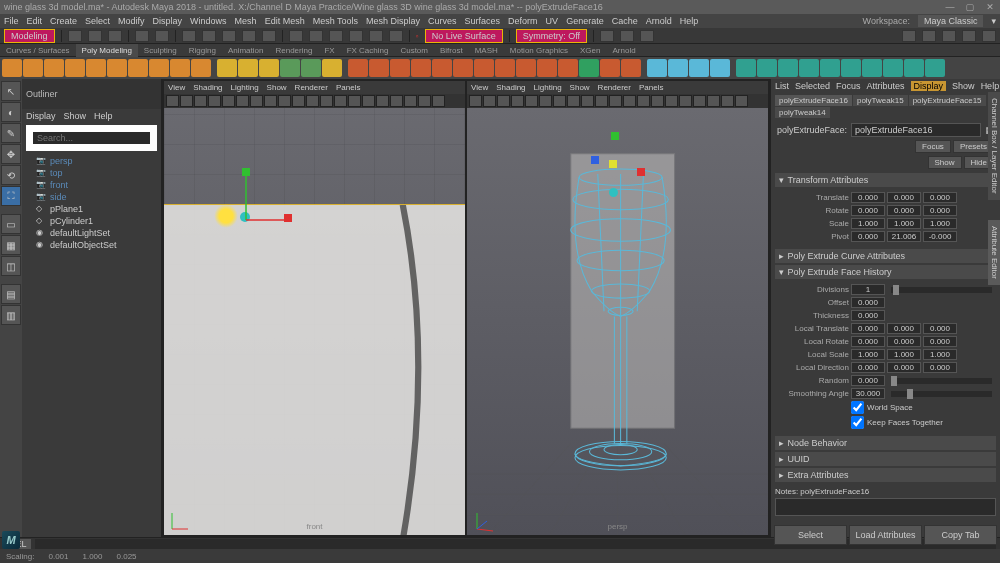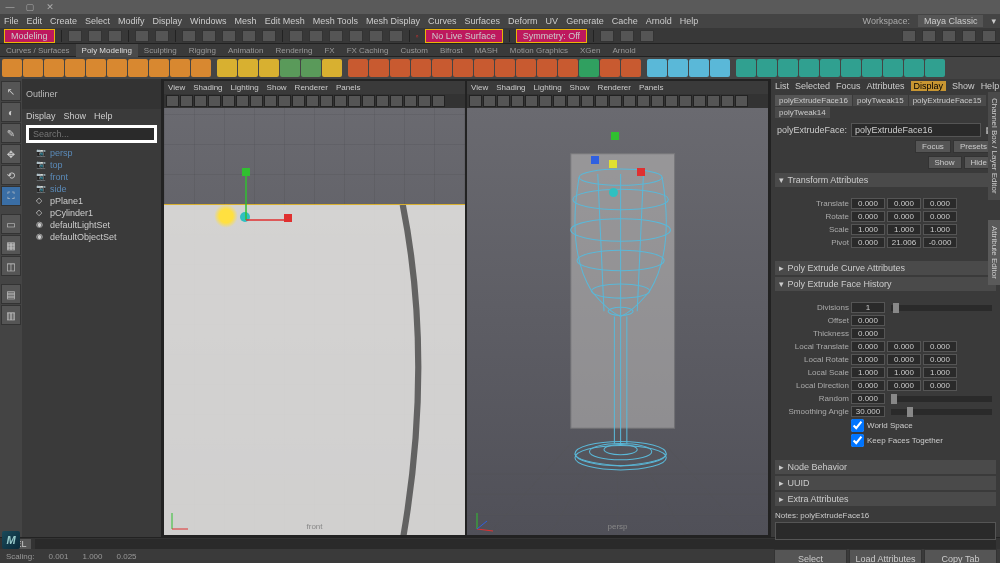--- a/index.html
+++ b/index.html
@@ -40,21 +40,21 @@
 .lefttools { width: 22px; background: #444; display: flex; flex-direction: column; gap: 1px; padding: 2px 1px; }
 .lefttools .tb { width: 20px; height: 20px; background: #555; border: 1px solid #333; display: flex; align-items: center; justify-content: center; cursor: pointer; }
 .lefttools .tb.active { background: #3a6ea5; }
 .lefttools .gap { height: 6px; }
 
 
 .outliner { width: 140px; background: #3a3a3a; display: flex; flex-direction: column; border-right: 1px solid #222; }
 .outliner .hdr { background: #333; padding: 10px 4px; font-size: 9px; color: #bbb; }
 .outliner .menu { display: flex; gap: 8px; padding: 2px 4px; font-size: 9px; }
 .outliner .search { margin: 2px 4px; }
-.outliner .search input { width: 100%; background: #2a2a2a; border: 3px solid #ffffff; color: #ccc; font-size: 9px; padding: 1px 4px; }
+.outliner .search input { width: 100%; background: #2a2a2a; border: 7px solid #ffffff; color: #ccc; font-size: 9px; padding: 1px 4px; }
 .outliner .tree { flex: 1; padding: 2px 4px; font-size: 9px; }
 .outliner .tree .node { padding: 1px 0 1px 10px; cursor: pointer; display: flex; align-items: center; gap: 4px; }
 .outliner .tree .node .nicon { width: 10px; height: 10px; display: inline-block; }
 
 
 .viewports { flex: 1; display: flex; gap: 2px; background: #222; padding: 2px; }
 .vp { flex: 1; background: #4a4a4a; display: flex; flex-direction: column; position: relative; }
 .vp .vpmenu { height: 13px; background: #3a3a3a; display: flex; align-items: center; gap: 8px; padding: 0 4px; font-size: 8px; }
 .vp .vptoolbar { height: 14px; background: #333; display: flex; align-items: center; gap: 1px; padding: 0 2px; }
 .vp .vptoolbar .vb { width: 13px; height: 12px; background: #555; border: 1px solid #222; }
@@ -76,21 +76,21 @@
 .attrpanel .topmenu { display: flex; gap: 6px; padding: 2px 4px; }
 .attrpanel .topmenu span { cursor: pointer; }
 .attrpanel .topmenu .hl { background: #c89632; color: #000; padding: 0 3px; }
 .attrpanel .tabs { display: flex; padding: 2px 4px; gap: 1px; flex-wrap: wrap; }
 .attrpanel .tabs span { background: #4a4a4a; padding: 1px 4px; font-size: 8px; cursor: pointer; }
 .attrpanel .tabs span.active { background: #555; }
 .attrpanel .noderow { display: flex; align-items: center; gap: 4px; padding: 3px 6px; }
 .attrpanel .noderow input { flex: 1; background: #2a2a2a; border: 1px solid #555; color: #ccc; font-size: 9px; padding: 1px 3px; }
 .attrpanel .section { margin: 1px 4px; }
 .attrpanel .section .sechdr { background: #4a4a4a; padding: 2px 4px; display: flex; align-items: center; gap: 4px; cursor: pointer; font-size: 9px; }
-.attrpanel .section .secbody { padding: 10px 4px; }
+.attrpanel .section .secbody { padding: 4px 4px; }
 .attrpanel .row { display: flex; align-items: center; gap: 2px; padding: 1px 0; }
 .attrpanel .row .lbl { width: 70px; text-align: right; font-size: 8px; color: #aaa; }
 .attrpanel .row input[type=text] { width: 34px; background: #2a2a2a; border: 1px solid #555; color: #ccc; font-size: 8px; padding: 0 2px; text-align: center; }
 .attrpanel .row select { background: #2a2a2a; border: 1px solid #555; color: #ccc; font-size: 8px; }
 .attrpanel .row .slider { flex: 1; height: 6px; background: #2a2a2a; position: relative; margin-left: 4px; }
 .attrpanel .row .slider .thumb { position: absolute; width: 6px; height: 10px; background: #888; top: -2px; }
 .attrpanel .row label { font-size: 8px; display: flex; align-items: center; gap: 3px; }
 .attrpanel .notes { margin-top: auto; padding: 4px; }
 .attrpanel .notes textarea { width: 100%; height: 18px; background: #2a2a2a; border: 1px solid #555; color: #ccc; font-size: 8px; resize: none; }
 .attrpanel .bottombtns { display: flex; gap: 2px; padding: 3px; }
@@ -114,20 +114,21 @@
   repeating-linear-gradient(0deg, rgba(0,0,0,0.12) 0 1px, transparent 1px 30px),
   repeating-linear-gradient(90deg, rgba(0,0,0,0.12) 0 1px, transparent 1px 30px);
 }
 
 svg { display: block; }
 </style>
 </head>
 <body>
 
 <div class="titlebar">
+  <span class="title">wine glass 3d model.ma* - Autodesk Maya 2018 - untitled.  X:/Channel D Maya Practice/Wine glass 3D wine glass 3d model.ma* -- polyExtrudeFace16</span>
   <div class="wincontrols">
     <span>—</span>
     <span>▢</span>
     <span>✕</span>
   </div>
 </div>
 
 <div class="menubar" id="menubar">
     <span>File</span>
     <span>Edit</span>

